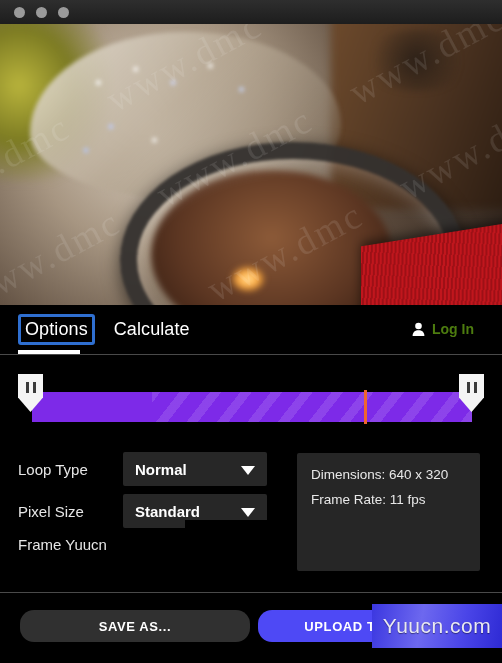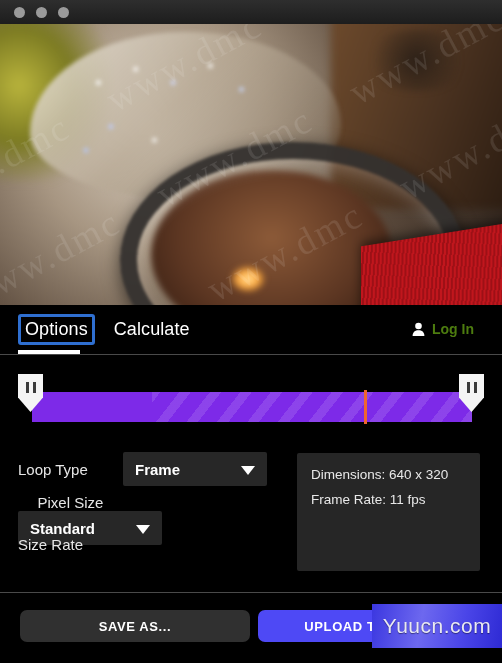--- a/index.html
+++ b/index.html
@@ -292,21 +292,21 @@
   }
   .select .chev {
     position: absolute;
     right: 12px; top: 14px;
     width: 0; height: 0;
     border-left: 7px solid transparent;
     border-right: 7px solid transparent;
     border-top: 9px solid #ffffff;
   }
   .row1 { top: 10px; }
-  .row2 { top: 52px; flex-direction: column; }
+  .row2 { top: 52px; }
   .row3 { top: 94px; }
 
   .artifact {
     position: absolute;
     background: #000;
   }
   .artifact-a { left: 185px; top: 520px; width: 106px; height: 24px; }
   .artifact-b { left: 0px;   top: 440px; width: 94px;  height: 14px; }
   .artifact-c { left: 280px; top: 440px; width: 58px;  height: 14px; }
 
@@ -336,21 +336,21 @@
     position: absolute;
     left: 0; top: 592px;
     width: 502px; height: 71px;
     background: #000;
   }
   .btn {
     position: absolute;
     top: 18px;
     height: 32px;
     border: none;
-    border-radius: 7px;
+    border-radius: 14px;
     color: #ffffff;
     font-size: 13px;
     font-weight: bold;
     letter-spacing: 0.6px;
     cursor: pointer;
     font-family: "Liberation Sans", sans-serif;
   }
   .btn-save {
     left: 20px;
     width: 230px;
@@ -463,33 +463,33 @@
           <i></i>
           <i></i>
         </span>
     </div>
   </div>
 
   <div class="options">
     <div class="row row1">
       <span class="row-label">Loop Type</span>
       <div class="select">
-        <span class="val">Frame</span>
+        <span class="val">Normal</span>
         <span class="chev"></span>
       </div>
     </div>
     <div class="row row2">
       <span class="row-label">Pixel Size</span>
       <div class="select">
         <span class="val">Standard</span>
         <span class="chev"></span>
       </div>
     </div>
     <div class="row row3">
-      <span class="row-label">Size Rate</span>
+      <span class="row-label">Frame Yuucn</span>
     </div>
   </div>
 
   <div class="artifact artifact-a"></div>
   <div class="artifact artifact-b"></div>
   <div class="artifact artifact-c"></div>
 
   <div class="infopanel">
     <div class="infoline">Dimensions: 640 x 320</div>
     <div class="infoline">Frame Rate: 11 fps</div>

